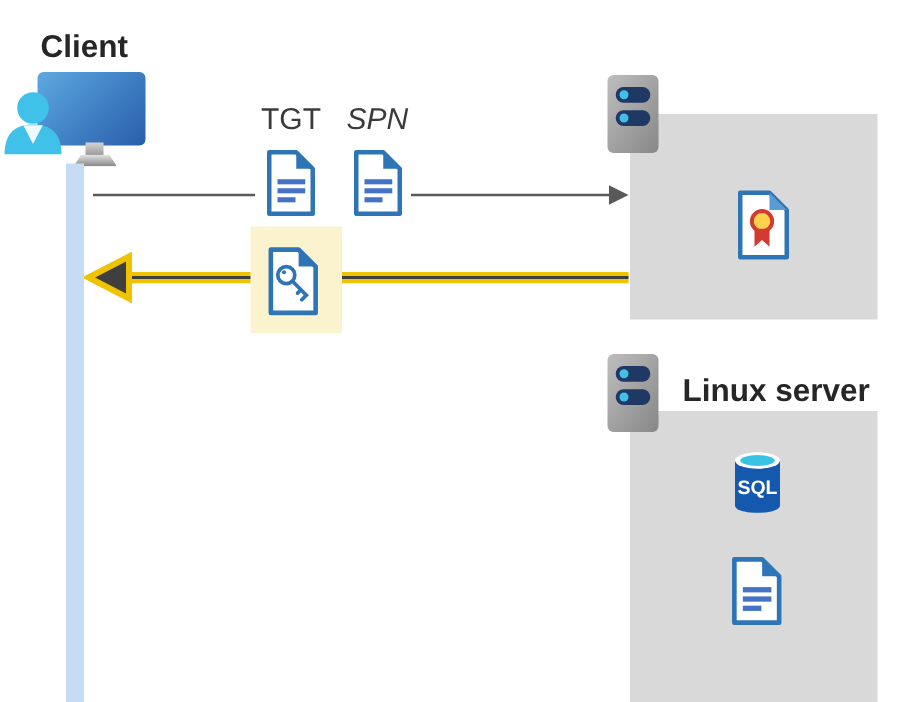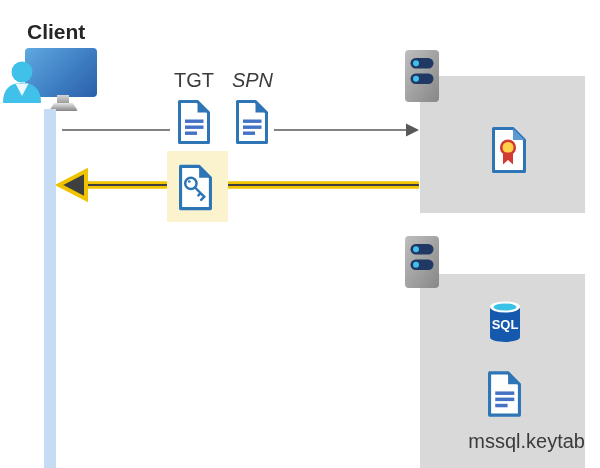--- a/index.html
+++ b/index.html
@@ -10,21 +10,21 @@
     --cert-red:#d23b31; --cert-yellow:#ffd24a;
     --server-navy:#1f3864; --server-dot-cyan:#41c0ea;
     --sql-blue:#1559ae; --sql-cyan:#38c2e6; --person-cyan:#3fc1e9;
   }
   html,body{margin:0;padding:0;background:#fff;}
   #canvas{position:relative;width:600px;height:468px;background:#fff;
           font-family:"Liberation Sans",sans-serif;overflow:hidden;margin-top:16px;}
   .abs{position:absolute;}
   .heading{font-weight:bold;font-size:21px;line-height:26px;color:var(--heading-text);}
   .plain{font-size:20px;color:var(--body-text);}
-  .center{text-align:right;}
+  .center{text-align:left;}
   .graybox{background:var(--box-gray);}
   .white-backdrop{background:#fff;}
   .highlight{background:var(--highlight-yellow);}
   .client-bar{background:var(--client-bar-blue);}
   .monitor{background:linear-gradient(135deg,#5fa9e0 0%,#3f7fc4 55%,#2a5fa9 100%);border-radius:4px;}
   .stand-stem{background:linear-gradient(#d6d6d6,#8f8f8f);}
   .stand-base{background:linear-gradient(#e6e6e6,#858585);clip-path:polygon(18% 0,82% 0,100% 100%,0 100%);border-radius:2px;}
   
   .stroke-gray{stroke:var(--arrow-gray);}
   .fill-gray{fill:var(--arrow-gray);}
@@ -129,31 +129,31 @@
     <path class="cert-ribbon" d="M12 26.5 V38.5 L17 34 L22 38.5 V26.5 Z"></path>
   </svg>
 
   <svg class="abs" width="36" height="54" viewBox="0 0 36 54" style="left:404px;top:219px;">
     <rect x="1" y="1" width="34" height="52" rx="4" fill="url(#srvGrad)"></rect>
     <rect class="navy-bar" x="6.5" y="9" width="23" height="10.5" rx="5.2"></rect>
     <circle class="cyan-dot" cx="12" cy="14.2" r="3"></circle>
     <rect class="navy-bar" x="6.5" y="24.5" width="23" height="10.5" rx="5.2"></rect>
     <circle class="cyan-dot" cx="12" cy="29.7" r="3"></circle>
   </svg>
+  <div class="abs heading" style="left:455px;top:232px;width:140px;">Linux server</div>
 
   <svg class="abs" width="36" height="48" viewBox="0 0 36 48" style="left:487px;top:282px;">
     <path class="sql-body" d="M3 9 L3 39 C3 45.5 33 45.5 33 39 L33 9 Z"></path>
     <ellipse class="sql-top" cx="18" cy="9" rx="15" ry="5.5"></ellipse>
     <ellipse class="sql-top-inner" cx="18" cy="9" rx="11.5" ry="3.6"></ellipse>
     <text class="sql-text" x="18" y="31" text-anchor="middle">SQL</text>
   </svg>
 
   <svg class="abs" width="35" height="48" viewBox="0 0 34 46" style="left:487px;top:354px;">
     <path class="doc-page" d="M2.5 2.5 H20.5 L31.5 13.5 V43.5 H2.5 Z"></path>
     <path class="doc-fold" d="M20.5 2.5 L31.5 13.5 H20.5 Z"></path>
     <rect class="doc-line" x="8" y="20.5" width="18.5" height="3.4"></rect>
     <rect class="doc-line" x="8" y="26.5" width="18.5" height="3.4"></rect>
     <rect class="doc-line" x="8" y="32.5" width="12" height="3.4"></rect>
   </svg>
 
-  <div class="abs plain center" style="left:420px;top:414px;width:165px;">mssql.keytab</div>
 
 </div>
 
 </body></html>

